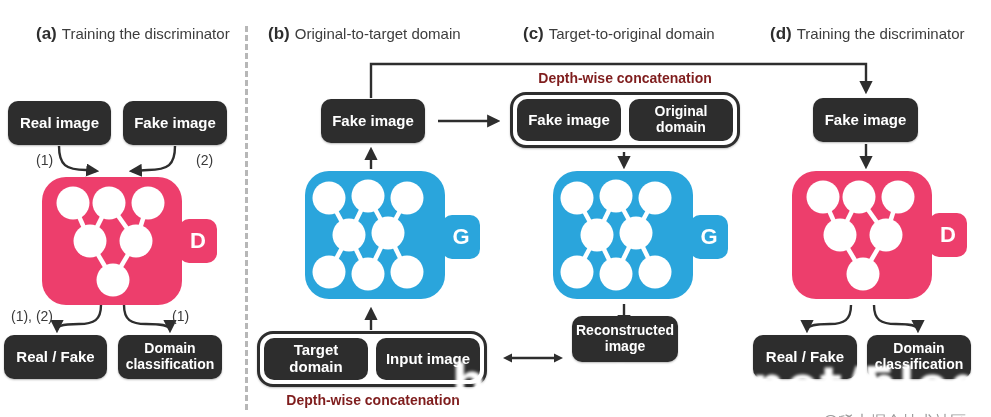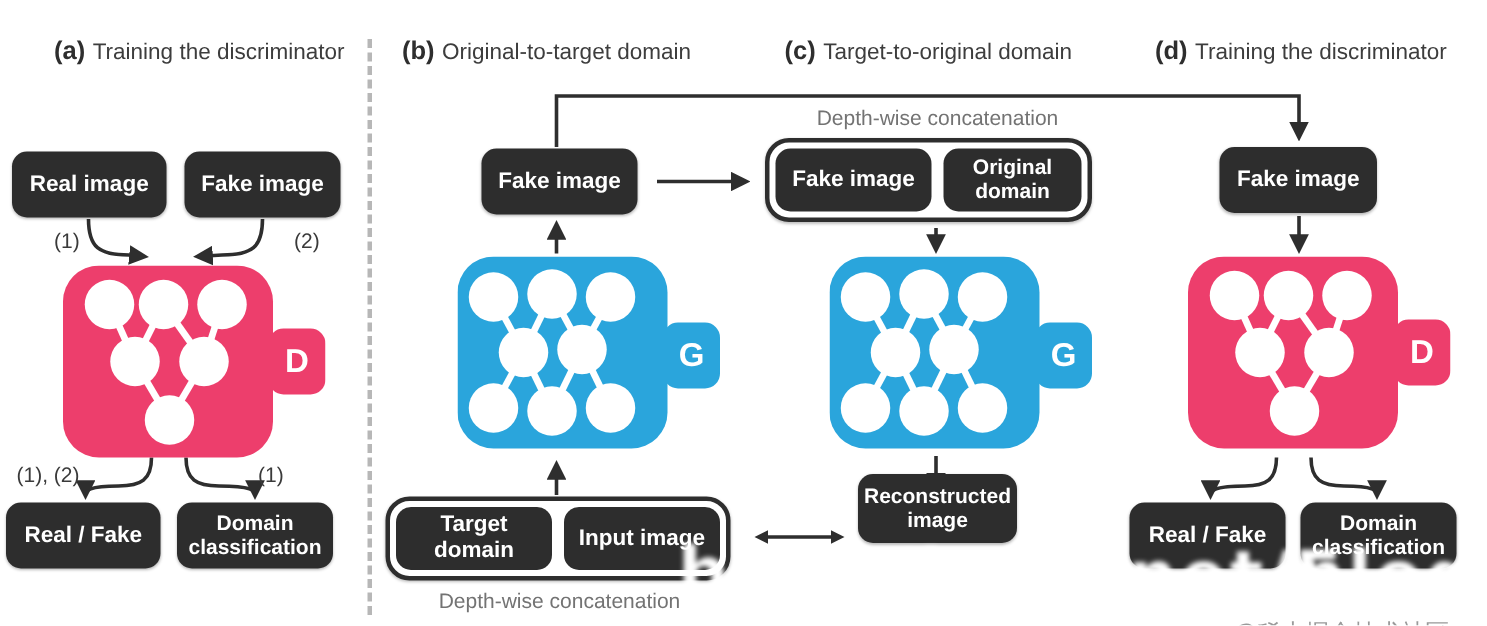--- a/index.html
+++ b/index.html
@@ -17,21 +17,21 @@
     font-weight:600;font-size:15px;line-height:1.12;box-sizing:border-box;
     padding:2px 6px;z-index:2;box-shadow:0 1px 2px rgba(0,0,0,.28);
   }
   .box.small{font-size:14px;}
   .group{
     position:absolute;border:3.5px solid #2e2e2e;border-radius:16px;background:#fff;
     display:flex;gap:8px;padding:4px;box-sizing:content-box;z-index:2;
     box-shadow:0 1px 2px rgba(0,0,0,.25);
   }
   .group .box{position:static;box-shadow:none;}
-  .concat-label{position:absolute;z-index:2;font-weight:400;font-size:14px;color:#737373;text-align:center;}
+  .concat-label{position:absolute;z-index:2;font-weight:700;font-size:14px;color:#7f1d1d;text-align:center;}
   .num{position:absolute;z-index:2;font-size:14px;color:#3a3a3a;white-space:nowrap;}
   .net{position:absolute;width:175px;height:130px;z-index:2;}
   .net .tag-letter{
     position:absolute;left:137px;top:42px;width:38px;height:44px;color:#fff;
     display:flex;align-items:center;justify-content:center;font-size:22px;font-weight:700;
   }
   .wm{
     position:absolute;z-index:6;color:#ffffff;font-weight:700;font-size:46px;
     letter-spacing:2px;filter:blur(1.6px);white-space:nowrap;
     font-family:"DejaVu Sans",sans-serif;
@@ -159,21 +159,21 @@
 
   <div class="group" style="left:257px;top:331px;justify-content:flex-end;">
     <div class="box" style="width:104px;height:42px;">Target domain</div>
     <div class="box" style="width:104px;height:42px;">Input image</div>
   </div>
   <div class="concat-label" style="left:257px;top:392px;width:232px;">Depth-wise concatenation</div>
 
   <div class="concat-label" style="left:510px;top:70px;width:230px;">Depth-wise concatenation</div>
   <div class="group" style="left:510px;top:92px;">
     <div class="box" style="width:104px;height:42px;">Fake image</div>
-    <div class="box small" style="width:92px;height:42px;">Original domain</div>
+    <div class="box small" style="width:104px;height:42px;">Original domain</div>
   </div>
 
   <div class="net" style="left:553px;top:171px;">
     <svg width="175" height="130" viewBox="0 0 175 130">
       <rect x="137" y="44" width="38" height="44" rx="10" fill="#2AA5DC"></rect>
       <rect x="0" y="0" width="140" height="128" rx="24" fill="#2AA5DC"></rect>
       <g stroke="#fff" stroke-width="4.5">
         <line x1="24" y1="27" x2="44" y2="64"></line>
           <line x1="63" y1="25" x2="44" y2="64"></line>
         <line x1="63" y1="25" x2="83" y2="62"></line>

